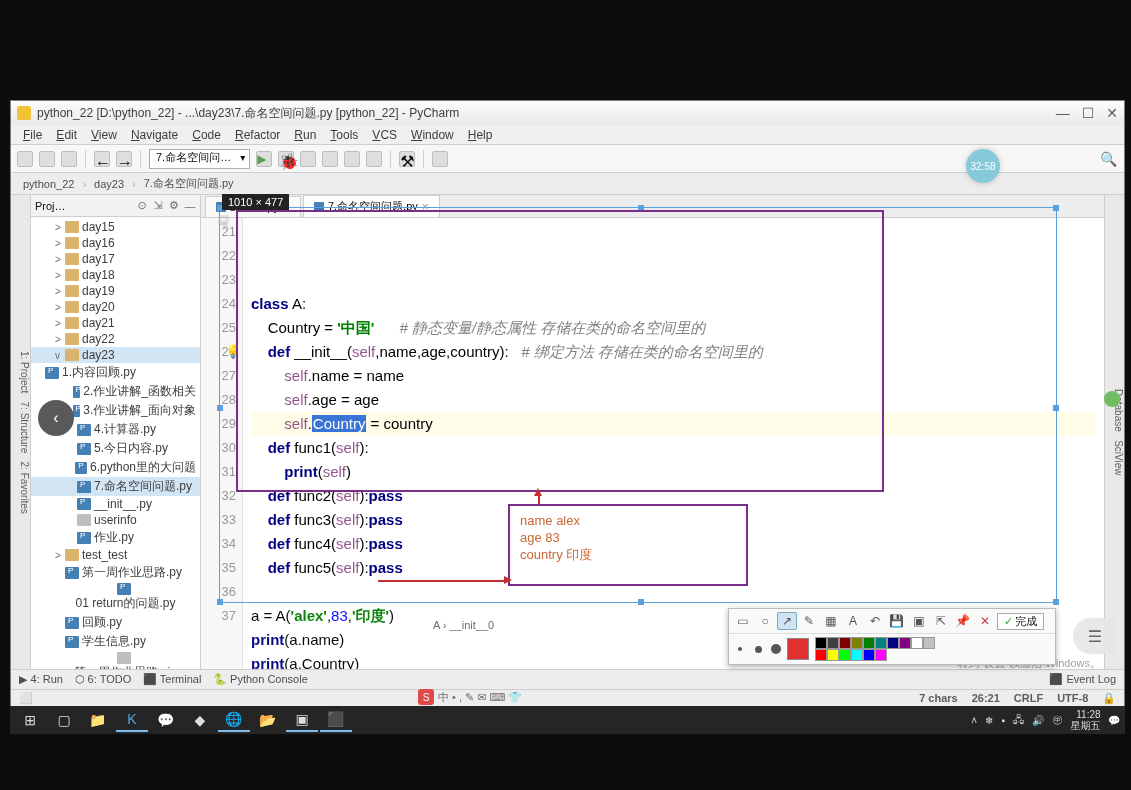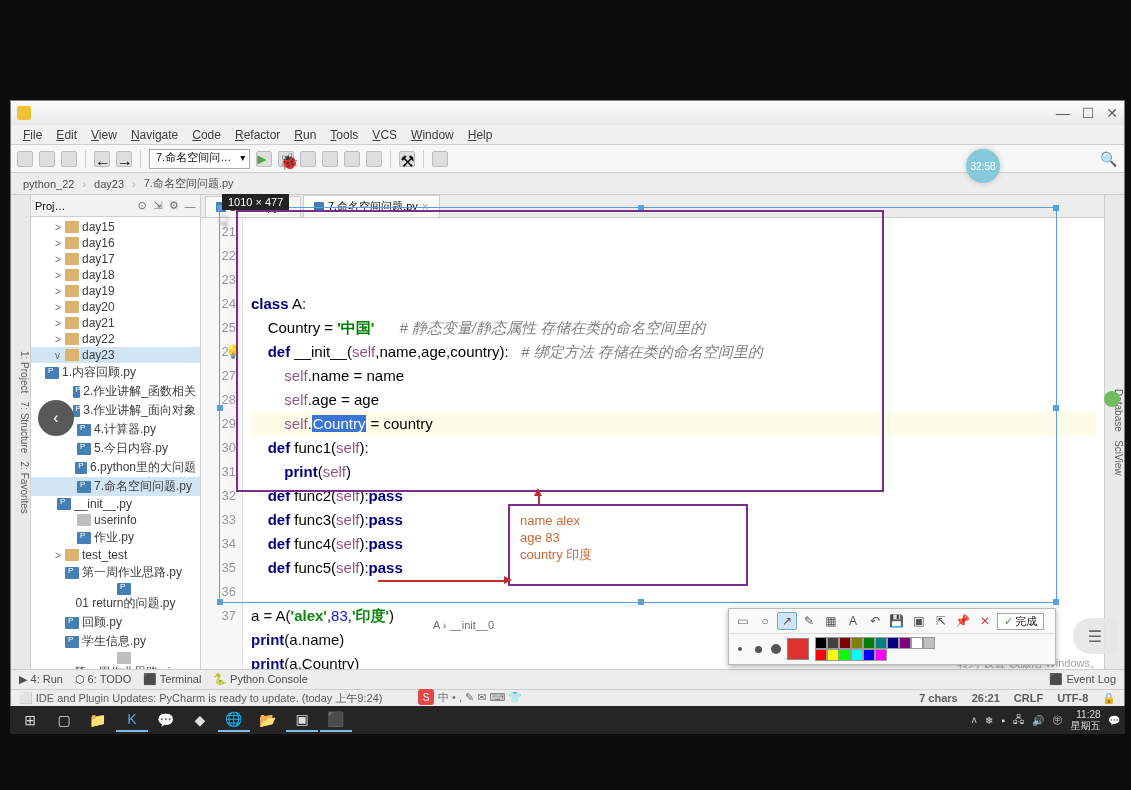--- a/index.html
+++ b/index.html
@@ -95,20 +95,21 @@
 .video-ctrl-right { position: absolute; right: 14px; top: 618px; width: 44px; height: 36px; border-radius: 18px 0 0 18px; background: rgba(230,230,230,0.9); color: #666; display: flex; align-items: center; justify-content: center; font-size: 16px; z-index: 20; cursor: pointer; }
 .green-dot { position: absolute; right: 4px; top: 290px; width: 16px; height: 16px; border-radius: 50%; background: #6aba5a; z-index: 3; }
 </style>
 </head>
 <body>
 
 <div class="app-window">
 
   <div class="titlebar">
     <span class="icon"></span>
+    <span>python_22 [D:\python_22] - ...\day23\7.命名空间问题.py [python_22] - PyCharm</span>
     <div class="ctrls">
       <span>—</span>
       <span>☐</span>
       <span>✕</span>
     </div>
   </div>
 
   <div class="menubar" id="menubar">
       <span><u>F</u>ile</span>
       <span><u>E</u>dit</span>
@@ -241,21 +242,21 @@
           <div class="tree-item" style="padding-left: 36px;">
             <span class="tree-arrow"></span>
             <span class="tree-icon tree-pyfile"></span>
             <span>6.python里的大问题</span>
           </div>
           <div class="tree-item selected" style="padding-left: 36px;">
             <span class="tree-arrow"></span>
             <span class="tree-icon tree-pyfile"></span>
             <span>7.命名空间问题.py</span>
           </div>
-          <div class="tree-item" style="padding-left: 16px;">
+          <div class="tree-item" style="padding-left: 36px;">
             <span class="tree-arrow"></span>
             <span class="tree-icon tree-pyfile"></span>
             <span>__init__.py</span>
           </div>
           <div class="tree-item" style="padding-left: 36px;">
             <span class="tree-arrow"></span>
             <span class="tree-icon tree-file"></span>
             <span>userinfo</span>
           </div>
           <div class="tree-item" style="padding-left: 36px;">
@@ -339,21 +340,20 @@
   <div class="bottom-tabs" id="bottomtabs">
       <span>▶ 4: Run</span>
       <span>⬡ 6: TODO</span>
       <span>⬛ Terminal</span>
       <span>🐍 Python Console</span>
     <span style="margin-left:auto">⬛ Event Log</span>
   </div>
 
   <div class="statusbar">
     <span>⬜</span>&nbsp;
-    <span>IDE and Plugin Updates: PyCharm is ready to update. (today 上午9:24)</span>
     <div class="sb-right">
       <span>7 chars</span>
       <span>26:21</span>
       <span>CRLF</span>
       <span>UTF-8</span>
       <span>🔒</span>
     </div>
   </div>
 
   <div class="green-dot"></div>

